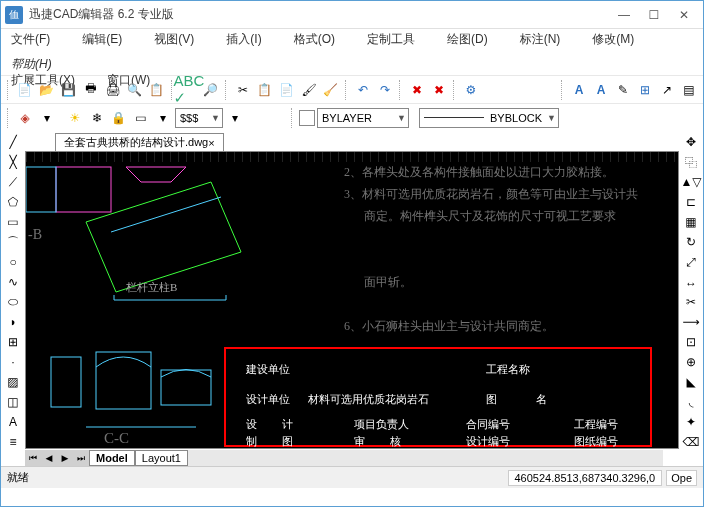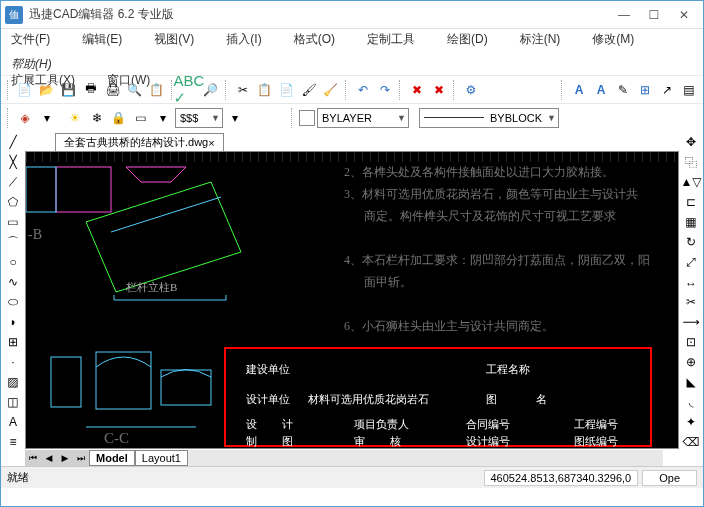--- a/index.html
+++ b/index.html
@@ -28,21 +28,21 @@
 .canvas { background: #000; position: relative; height: 298px; overflow: hidden; border: 1px solid #888; }
 .scrollb { position: absolute; background: #e8e8e8; }
 .scrollb.h { bottom: 0; left: 0; right: 16px; height: 16px; display: flex; align-items: center; }
 .scrollb.h .sbtn { width: 16px; height: 16px; background: #d0d0d0; display: flex; align-items: center; justify-content: center; font-size: 9px; cursor: pointer; }
 .scrollb.h .layouttabs { display: flex; height: 16px; }
 .scrollb.h .ltab { background: #fff; border: 1px solid #888; padding: 0 6px; font-size: 11px; display: flex; align-items: center; }
 .scrollb.h .ltab.active { font-weight: bold; }
 .statusbar { height: 22px; background: #f0f0f0; display: flex; align-items: center; padding: 0 6px; font-size: 11px; border-top: 1px solid #ccc; }
 .statusbar .status-left { flex: 1; }
 .statusbar .coord { border: 1px solid #ccc; padding: 1px 6px; background: #fff; }
-.statusbar .opt { margin-left: 4px; border: 1px solid #ccc; padding: 1px 16px; background: #fff; }
+.statusbar .opt { margin-left: 4px; border: 1px solid #ccc; padding: 1px 4px; background: #fff; }
 
 .dtext { position: absolute; color: #737373; font-size: 12px; font-family: SimSun; white-space: nowrap; }
 .redbox { position: absolute; border: 2px solid #f00; }
 .titleblock { position: absolute; color: #fff; font-size: 11px; }
 svg.draw { position: absolute; top: 0; left: 0; }
 </style>
 </head>
 <body>
 
 <div class="titlebar">
@@ -187,21 +187,20 @@
         <path d="M135 225 Q160 210 185 225" fill="none" stroke="#4fd0ff"></path>
         <line x1="60" y1="275" x2="170" y2="275" stroke="#4fd0ff"></line>
       </svg>
       <div class="dtext" style="left:2px;top:75px;font-size:14px">-B</div>
       <div class="dtext" style="left:100px;top:128px;color:#aaa;font-size:11px">栏杆立柱B</div>
       <div class="dtext" style="left:78px;top:278px;font-size:15px">C-C</div>
 
       <div class="dtext" style="left:318px;top:12px">2、各榫头处及各构件接触面处以进口大力胶粘接。</div>
       <div class="dtext" style="left:318px;top:34px">3、材料可选用优质花岗岩石，颜色等可由业主与设计共</div>
       <div class="dtext" style="left:338px;top:56px">商定。构件榫头尺寸及花饰的尺寸可视工艺要求</div>
-      <div class="dtext" style="left:318px;top:100px">4、本石栏杆加工要求：阴凹部分打荔面点，阴面乙双，阳</div>
       <div class="dtext" style="left:338px;top:122px">面甲斩。</div>
       <div class="dtext" style="left:318px;top:166px">6、小石狮柱头由业主与设计共同商定。</div>
 
       <div class="redbox" style="left:198px;top:195px;width:428px;height:100px"></div>
 
       <div class="titleblock" style="left:220px;top:210px">建设单位</div>
       <div class="titleblock" style="left:460px;top:210px">工程名称</div>
       <div class="titleblock" style="left:220px;top:240px">设计单位</div>
       <div class="titleblock" style="left:282px;top:240px">材料可选用优质花岗岩石</div>
       <div class="titleblock" style="left:460px;top:240px">图</div>

